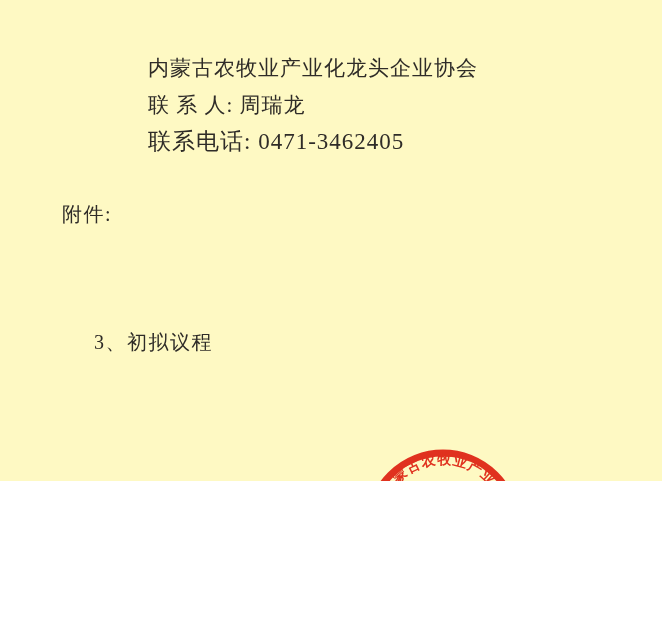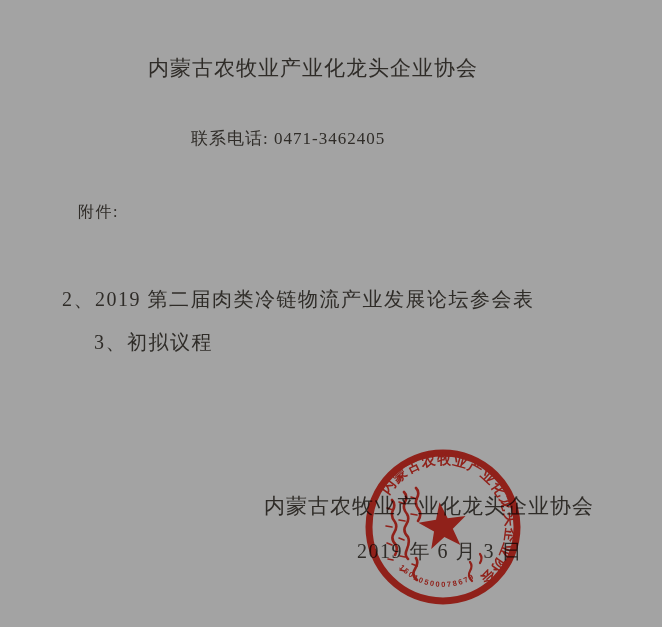--- a/index.html
+++ b/index.html
@@ -1,33 +1,33 @@
 <!DOCTYPE html>
 <html><head>
 <meta charset="utf-8">
 <style>
   html,body{margin:0;padding:0;background:#ffffff;}
   .page{
     position:relative;
-    width:662px;height:627px;
-    background:#a3a3a3;
+    width:662px;height:481px;
+    background:#fef9c3;
     overflow:hidden;
     font-family:"Liberation Serif","DejaVu Serif",serif;
     color:#2f2c28;
   }
   .line{
     position:absolute;
     white-space:nowrap;
     line-height:1;
     letter-spacing:1px;
   }
   .org-line      {left:148px; top:58px;  font-size:21px;}
   .contact-person{left:148px; top:95px;  font-size:21px;}
-  .contact-phone {left:148px; top:130px; font-size:17px;margin-left:43px;}
-  .att-label     {left:78px;  top:204px; font-size:16px; letter-spacing:1.5px;}
+  .contact-phone {left:148px; top:130px; font-size:23px;}
+  .att-label     {left:62px;  top:204px; font-size:20px; letter-spacing:1.5px;}
   .att-item-0    {left:62px;  top:247px; font-size:20px; letter-spacing:1.5px;}
   .att-item-1    {left:62px;  top:289px; font-size:20px; letter-spacing:1.5px;}
   .att-item-2    {left:62px;  top:332px; font-size:20px; letter-spacing:1.5px;margin-left:32px;}
   .sig-org       {left:264px; top:496px; font-size:21px;}
   .sig-date      {left:357px; top:541px; font-size:20px; letter-spacing:1.5px;}
   .seal{
     position:absolute;
     left:358px; top:442px;
     width:170px; height:170px;
     mix-blend-mode:multiply;
@@ -39,24 +39,24 @@
   }
   .seal .ring-text{ font-size:14px; letter-spacing:1px; }
   .seal .serial-text{ font-size:7.5px; letter-spacing:1.8px; font-family:"Liberation Sans","DejaVu Sans",sans-serif; }
 </style>
 </head>
 <body>
 
 <div class="page">
 
   <div class="line org-line">内蒙古农牧业产业化龙头企业协会</div>
+  <div class="line contact-person">联 系 人: 周瑞龙</div>
   <div class="line contact-phone">联系电话: 0471-3462405</div>
 
   <div class="line att-label">附件:</div>
-  <div class="line att-item-1">2、2019 第二届肉类冷链物流产业发展论坛参会表</div>
   <div class="line att-item-2">3、初拟议程</div>
 
   <div class="line sig-org">内蒙古农牧业产业化龙头企业协会</div>
   <div class="line sig-date">2019 年 6 月 3 日</div>
 
   <svg class="seal" viewBox="0 0 170 170" xmlns="http://www.w3.org/2000/svg">
     <defs>
       <path id="ringTextPath" d="M 30.4 53.5 A 63 63 0 1 1 121.1 136.6" fill="none"></path>
       <path id="serialPath" d="M 35.8 119.4 A 60 60 0 0 0 134.2 119.4" fill="none"></path>
     </defs>

